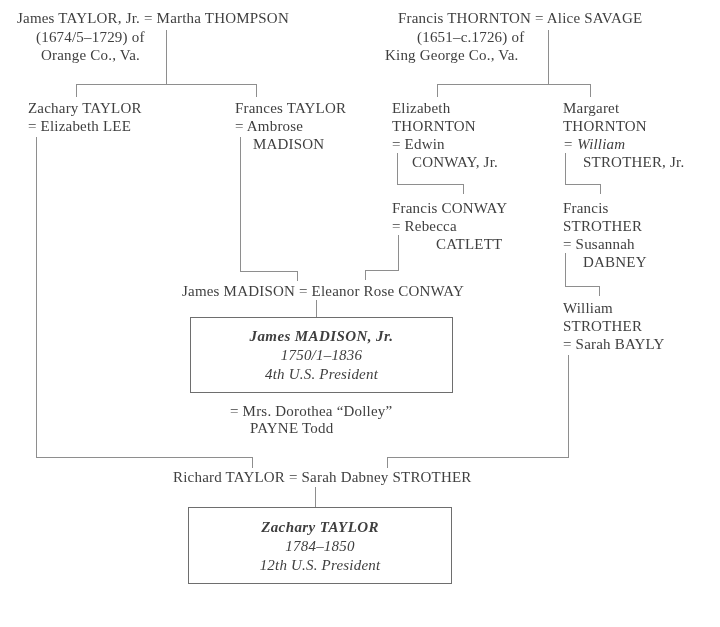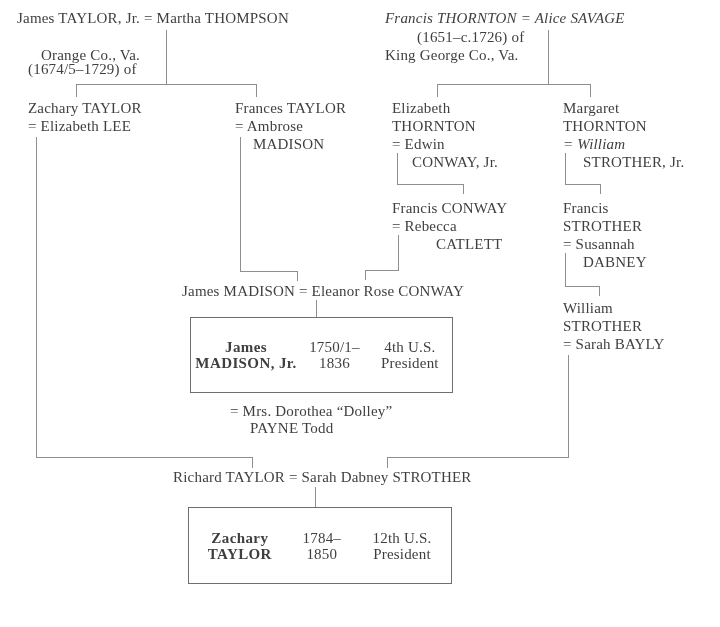--- a/index.html
+++ b/index.html
@@ -23,38 +23,40 @@
     position: absolute;
     background: #8e8e8e;
   }
   .hline { height: 1px; }
   .vline { width: 1px; }
   .pbox {
     position: absolute;
     border: 1px solid #6e6e6e;
     background: #ffffff;
     display: flex;
+    flex-direction: column;
     align-items: center;
     justify-content: center;
     text-align: center;
     gap: 3px;
+    font-style: italic;
   }
   .pbox .pname { font-weight: bold; letter-spacing: 0.4px; }
   .pbox div { line-height: 16px; }
 </style>
 </head>
 <body>
 
 <div id="stage">
 
   <span class="txt" style="left:17px; top:11px;">James TAYLOR, Jr. = Martha THOMPSON</span>
-  <span class="txt" style="left:28px; top:30px;margin-top:32px;">(1674/5–1729) of</span>
+  <span class="txt" style="left:36px; top:30px;">(1674/5–1729) of</span>
   <span class="txt" style="left:41px; top:48px;">Orange Co., Va.</span>
 
-  <span class="txt" style="left:385px; top:11px;font-style:italic;">Francis THORNTON = Alice SAVAGE</span>
+  <span class="txt" style="left:398px; top:11px;">Francis THORNTON = Alice SAVAGE</span>
   <span class="txt" style="left:417px; top:30px;">(1651–c.1726) of</span>
   <span class="txt" style="left:385px; top:48px;">King George Co., Va.</span>
 
   <div class="vline" style="left:166px; top:30px;  height:54px;"></div>
   <div class="hline" style="left:76px;  top:84px;  width:181px;"></div>
   <div class="vline" style="left:76px;  top:84px;  height:13px;"></div>
   <div class="vline" style="left:256px; top:84px;  height:13px;"></div>
 
   <div class="vline" style="left:548px; top:30px;  height:54px;"></div>
   <div class="hline" style="left:437px; top:84px;  width:154px;"></div>

